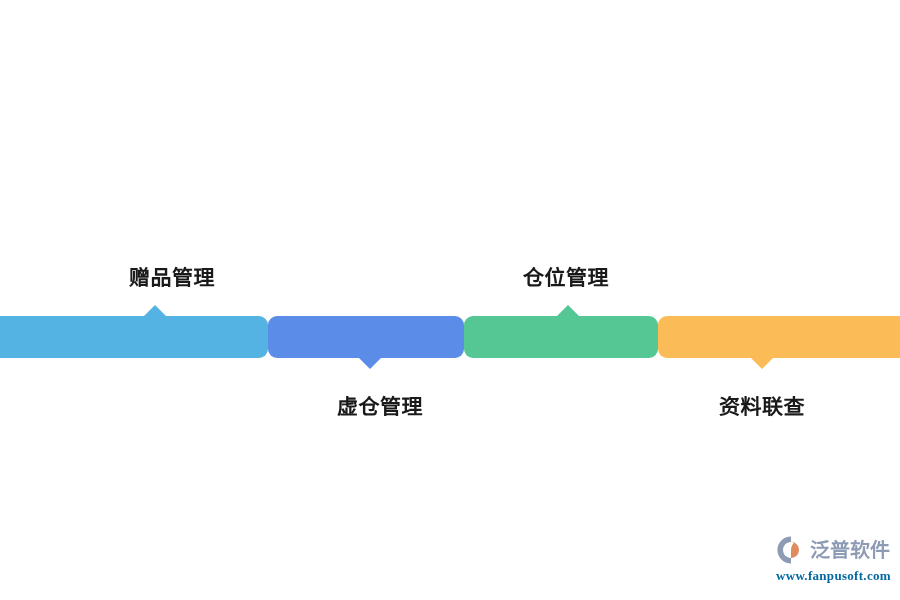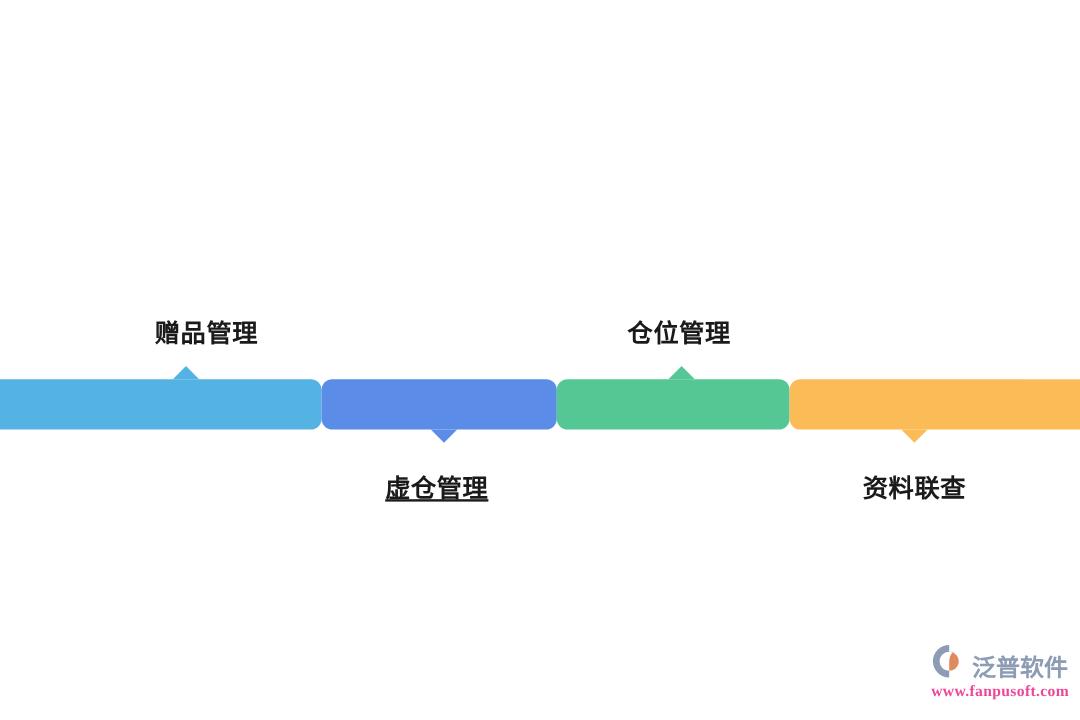--- a/index.html
+++ b/index.html
@@ -85,42 +85,42 @@
   
   .watermark {
     position: absolute;
     left: 776px;
     top: 534px;
     width: 118px;
     height: 56px;
   }
   .wm-row {
     display: flex;
-    align-items: flex-end;
+    align-items: center;
     gap: 4px;
     height: 32px;
   }
   .wm-mark {
     width: 30px;
     height: 30px;
     flex: 0 0 30px;
   }
   .wm-name {
     font-size: 20px;
     font-weight: bold;
     color: #8e9bb5;
     letter-spacing: 0px;
     line-height: 1;
     font-family: "DejaVu Sans", "Liberation Sans", sans-serif;
   }
   .wm-url {
     margin-top: 2px;
     font-size: 13px;
     font-weight: bold;
-    color: #ec4899;
+    color: #0369a1;
     letter-spacing: 0.3px;
     font-family: "Liberation Serif", "DejaVu Serif", serif;
   }
 </style>
 </head>
 <body>
 
 <div class="canvas">
 
   <div class="bar">
@@ -138,21 +138,21 @@
     </div>
 
     <div class="segment seg-3" style="left:658px; width:242px; background:#fbbc58;">
       <div class="pointer down" style="left:93px; border-top:11px solid #fbbc58;"></div>
     </div>
 
   </div>
 
   <div class="label above" style="left:152px;margin-left:20px;">赠品管理</div>
 
-  <div class="label below" style="left:364px;text-decoration:underline;">虚仓管理</div>
+  <div class="label below" style="left:380px;">虚仓管理</div>
 
   <div class="label below" style="left:762px;">资料联查</div>
 
   <div class="label above" style="left:566px;">仓位管理</div>
 
   <div class="watermark">
     <div class="wm-row">
       <svg class="wm-mark" viewBox="0 0 32 32">
         <path d="M16 1.5 C8 1.5 1.5 8 1.5 16 C1.5 24 8 30.5 16 30.5 L16 24.5 C11.3 24.5 7.5 20.7 7.5 16 C7.5 11.3 11.3 7.5 16 7.5 Z" fill="#8e9bb5"></path>
         <path d="M16 7.5 C20.7 7.5 24.5 11.3 24.5 16 C24.5 20.7 20.7 24.5 16 24.5 L16 17.5 C16 12.0 17.5 9.0 20.5 7.9 C19.1 7.6 17.6 7.5 16 7.5 Z" fill="#e08a5f"></path>

